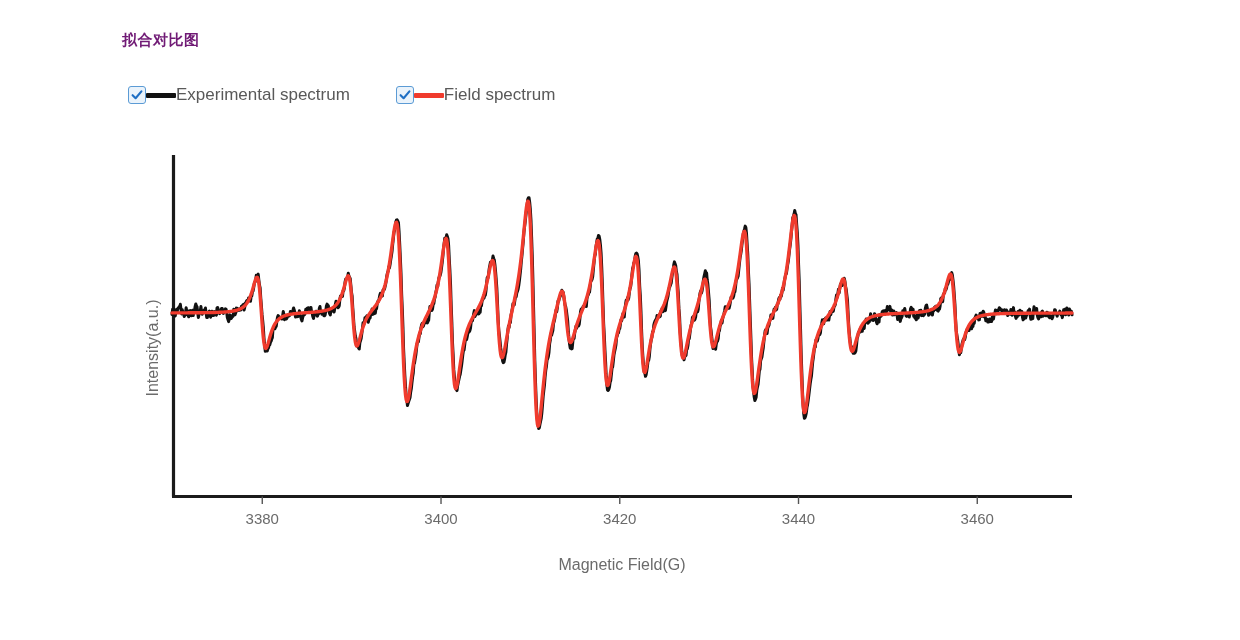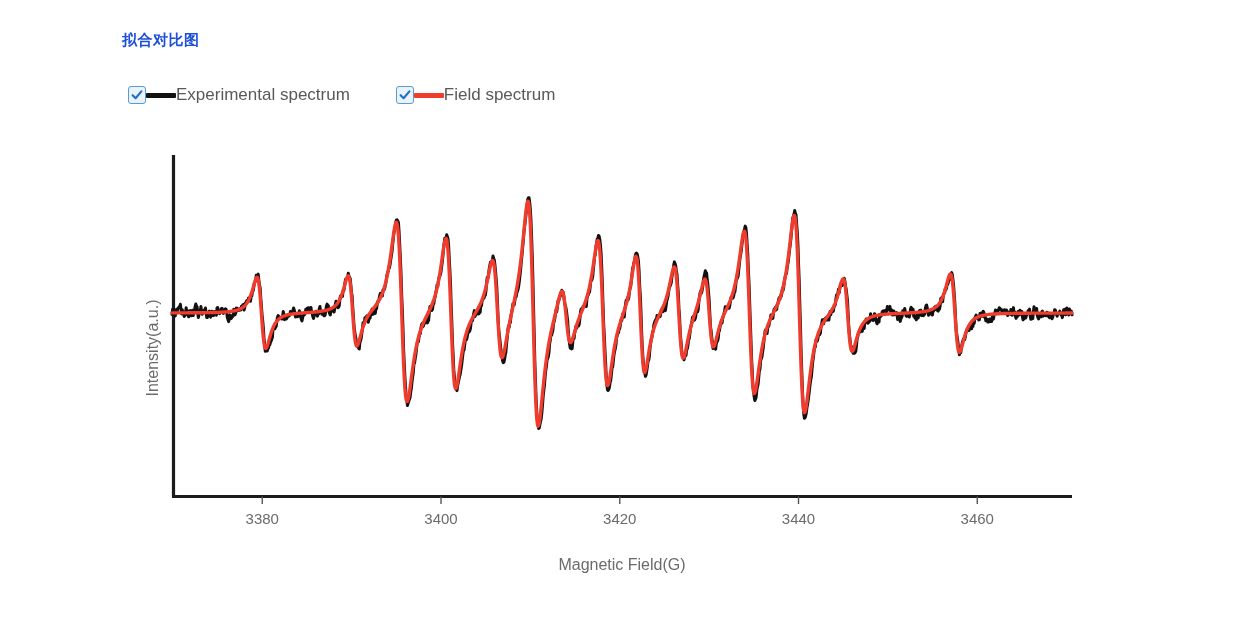--- a/index.html
+++ b/index.html
@@ -24,21 +24,21 @@
     height: 640px;
   }
 
   
   .chart-title {
     position: absolute;
     left: 122px;
     top: 31px;
     font-size: 15px;
     font-weight: bold;
-    color: #1d4ed8;
+    color: #701a75;
     letter-spacing: 0.5px;
     white-space: nowrap;
   }
 
   
   .legend {
     position: absolute;
     left: 128px;
     top: 80px;
     height: 30px;

